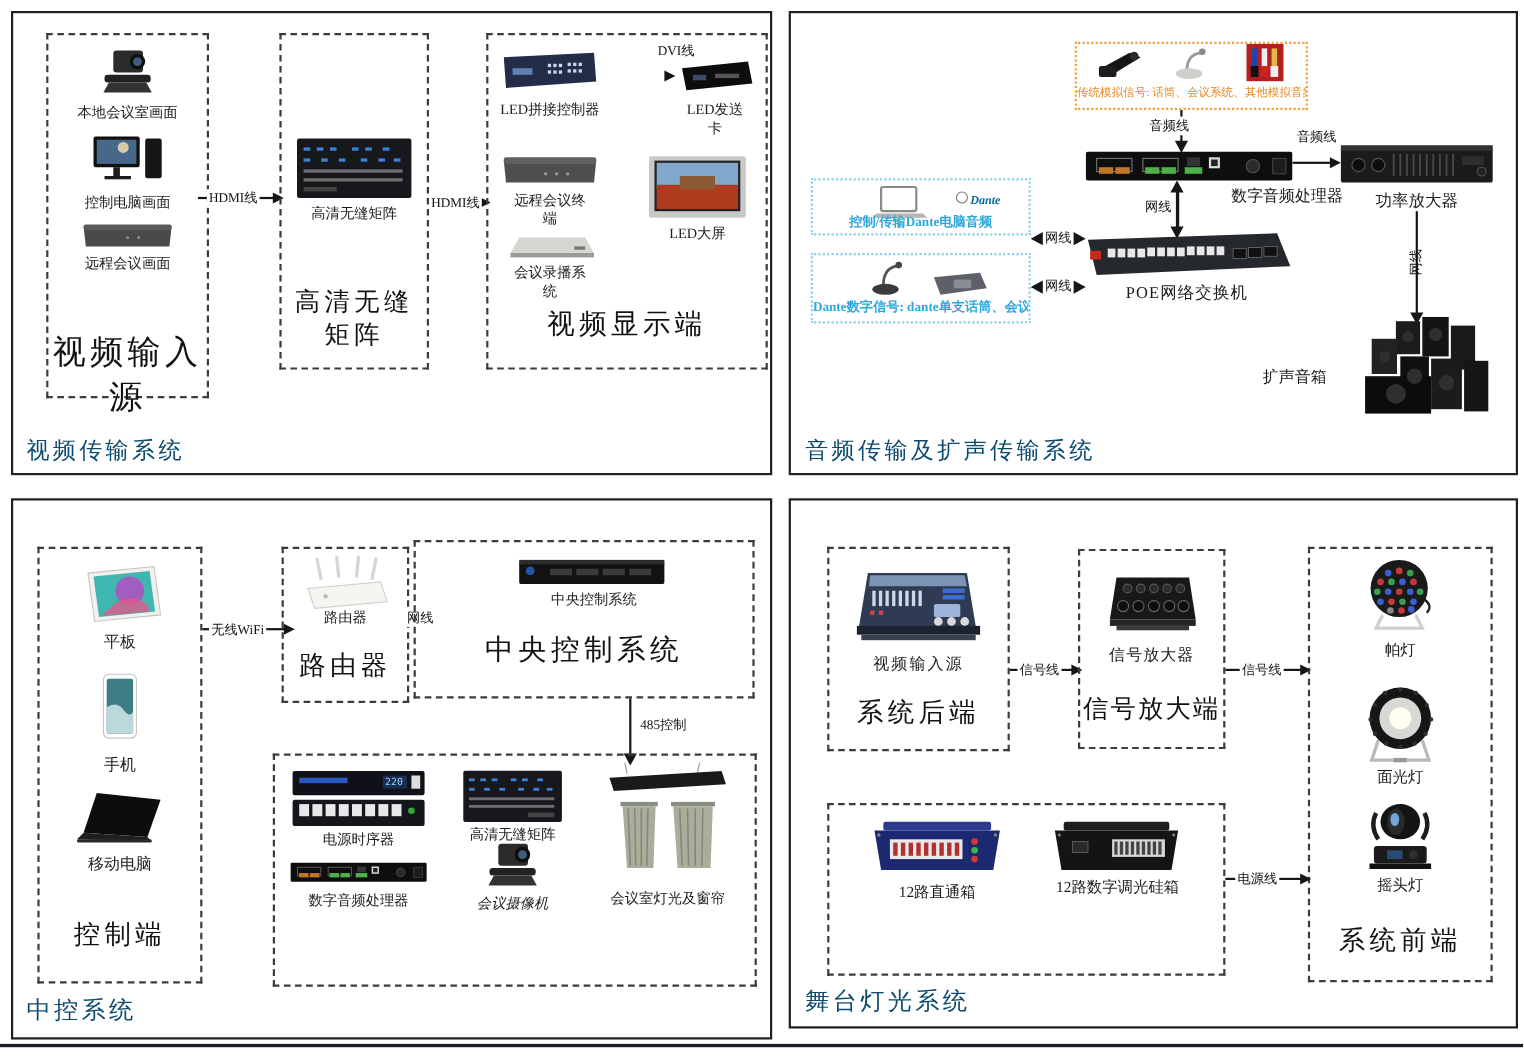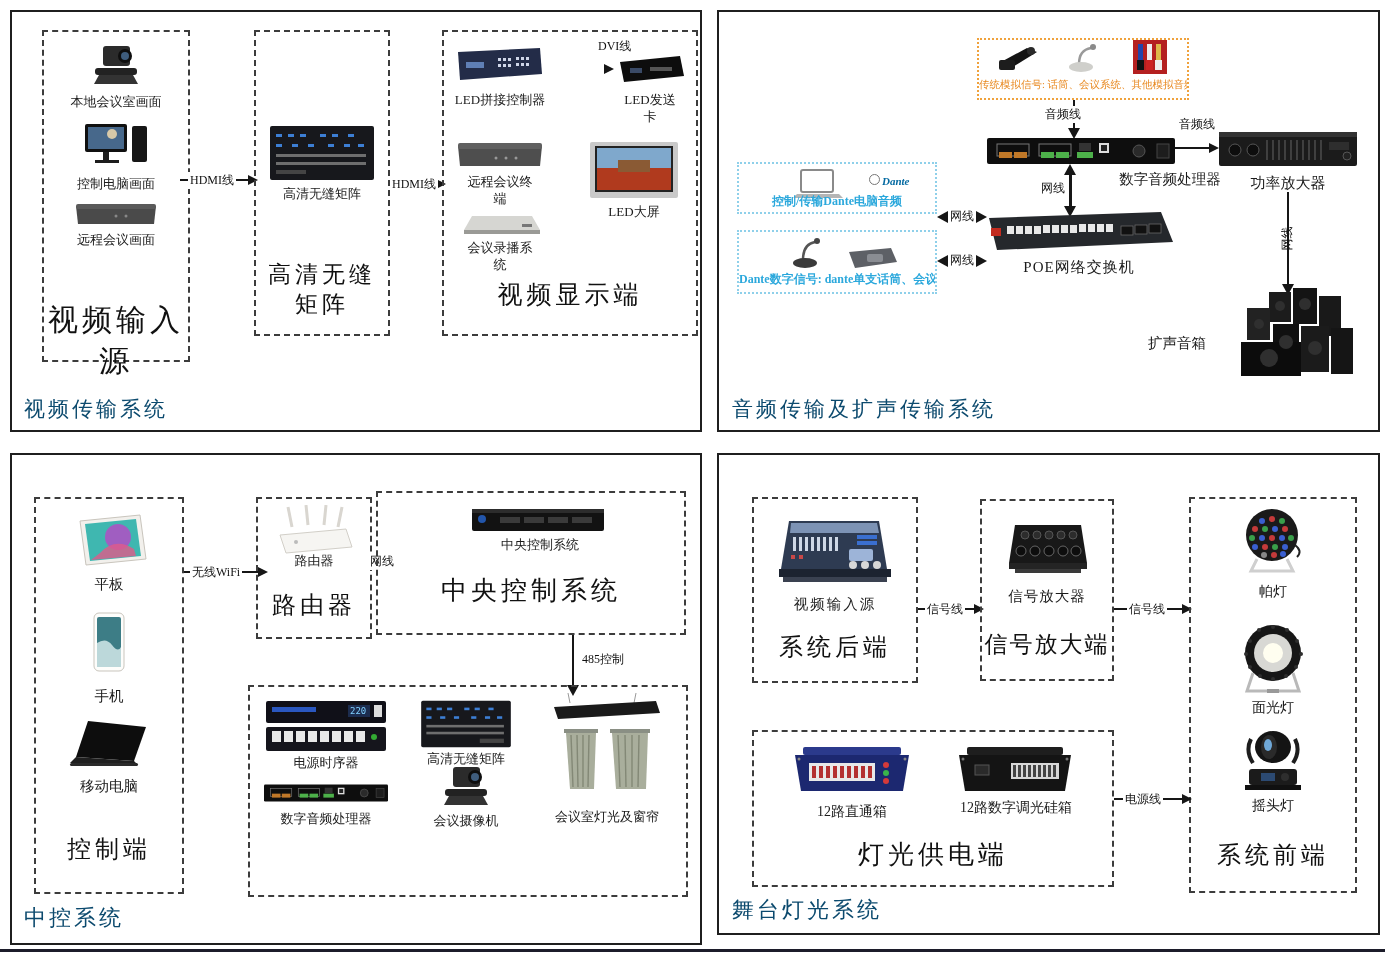--- a/index.html
+++ b/index.html
@@ -441,21 +441,21 @@
         <rect x="170" y="8" width="12" height="14" fill="#1d1d1d" stroke="#444"></rect>
     </svg>
     <div class="lbl" style="left:246px;top:356px;width:136px;">数字音频处理器</div>
     <svg style="left:424px;top:308px;" width="60" height="48" viewBox="0 0 60 48">
       <rect x="17" y="4" width="27" height="20" rx="3" fill="#2b2b2b"></rect>
         <circle cx="39" cy="14" r="7" fill="#0e0e0e"></circle>
         <circle cx="39" cy="14" r="4" fill="#3f5d7d"></circle>
       <rect x="9" y="26" width="42" height="7" rx="3" fill="#222"></rect>
         <path d="M13 33 L47 33 L52 42 L8 42 Z" fill="#333"></path>
     </svg>
-    <div class="lbl" style="left:398px;top:358px;width:112px;">会议摄像机</div>
+    <div class="lbl" style="left:398px;top:358px;width:112px;font-style:italic;">会议摄像机</div>
     <svg style="left:528px;top:238px;" width="130" height="104" viewBox="0 0 130 104">
       <g stroke="#999" stroke-width="1">
           <line x1="28" y1="0" x2="30" y2="10"></line>
           <line x1="96" y1="0" x2="94" y2="10"></line>
         </g>
       <path d="M14 14 L116 8 L120 20 L18 26 Z" fill="#1a1a1a"></path>
       <rect x="24" y="36" width="34" height="4" fill="#8a8f84"></rect>
         <rect x="70" y="36" width="40" height="4" fill="#8a8f84"></rect>
       <g fill="#a9ae9c">
           <path d="M26 40 L56 40 L54 96 L30 96 Z"></path>
@@ -643,21 +643,20 @@
           <rect x="83" y="22" width="3" height="12"></rect>
           <rect x="88" y="22" width="3" height="12"></rect>
           <rect x="93" y="22" width="3" height="12"></rect>
           <rect x="98" y="22" width="3" height="12"></rect>
         </g>
       <rect x="20" y="22" width="14" height="10" fill="#2a2a2a" stroke="#555"></rect>
         <circle cx="8" cy="16" r="1.5" fill="#777"></circle>
         <circle cx="112" cy="16" r="1.5" fill="#777"></circle>
     </svg>
     <div class="lbl" style="left:222px;top:344px;width:150px;font-size:14px;">12路数字调光硅箱</div>
-    <div class="btitle" style="left:37px;top:382px;width:354px;font-size:26px;">灯光供电端</div>
 
     <div class="hline" style="left:395px;top:343px;width:74px;"></div>
     <div class="tri r" style="left:463px;top:339px;"></div>
     <div class="alabel" style="left:404px;top:336px;">电源线</div>
   </div>
 
   <div class="bottom-rule" style="top:949px;"></div>
 </div>
 
 </body></html>

